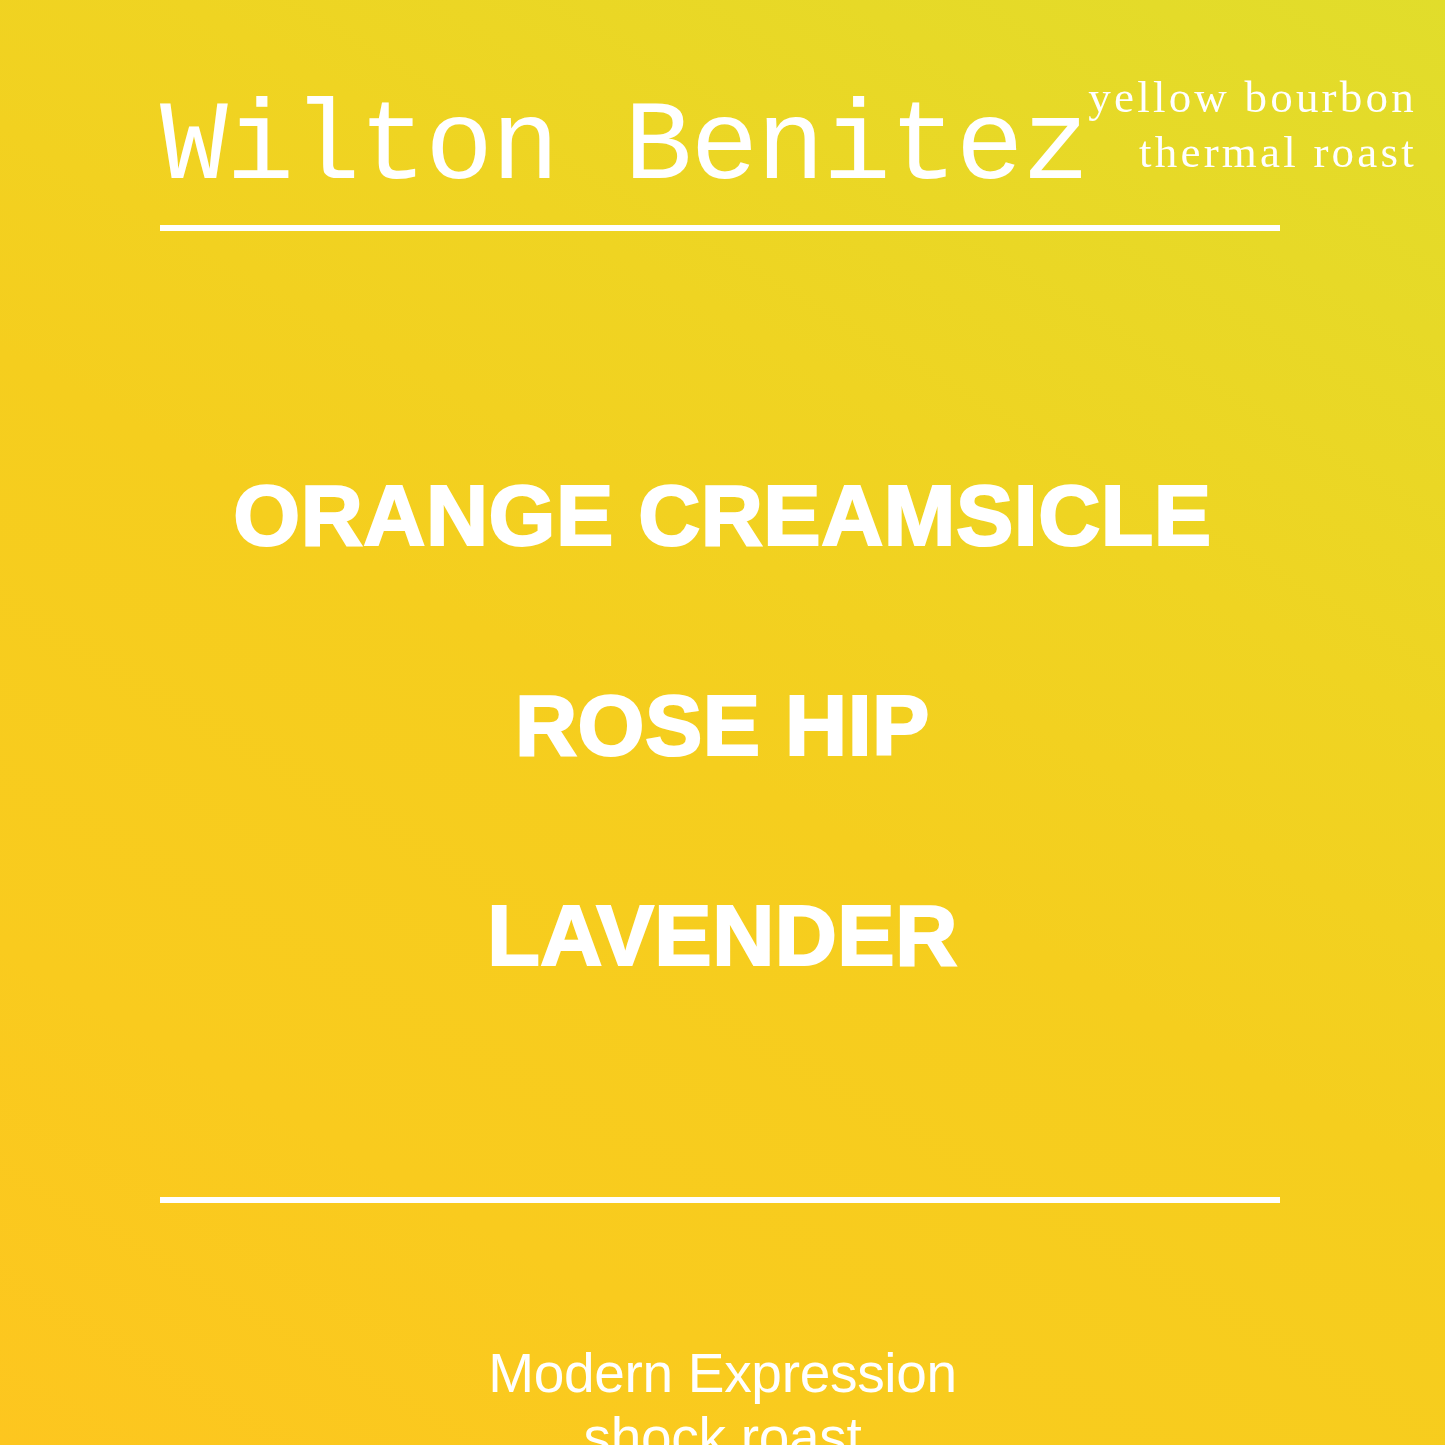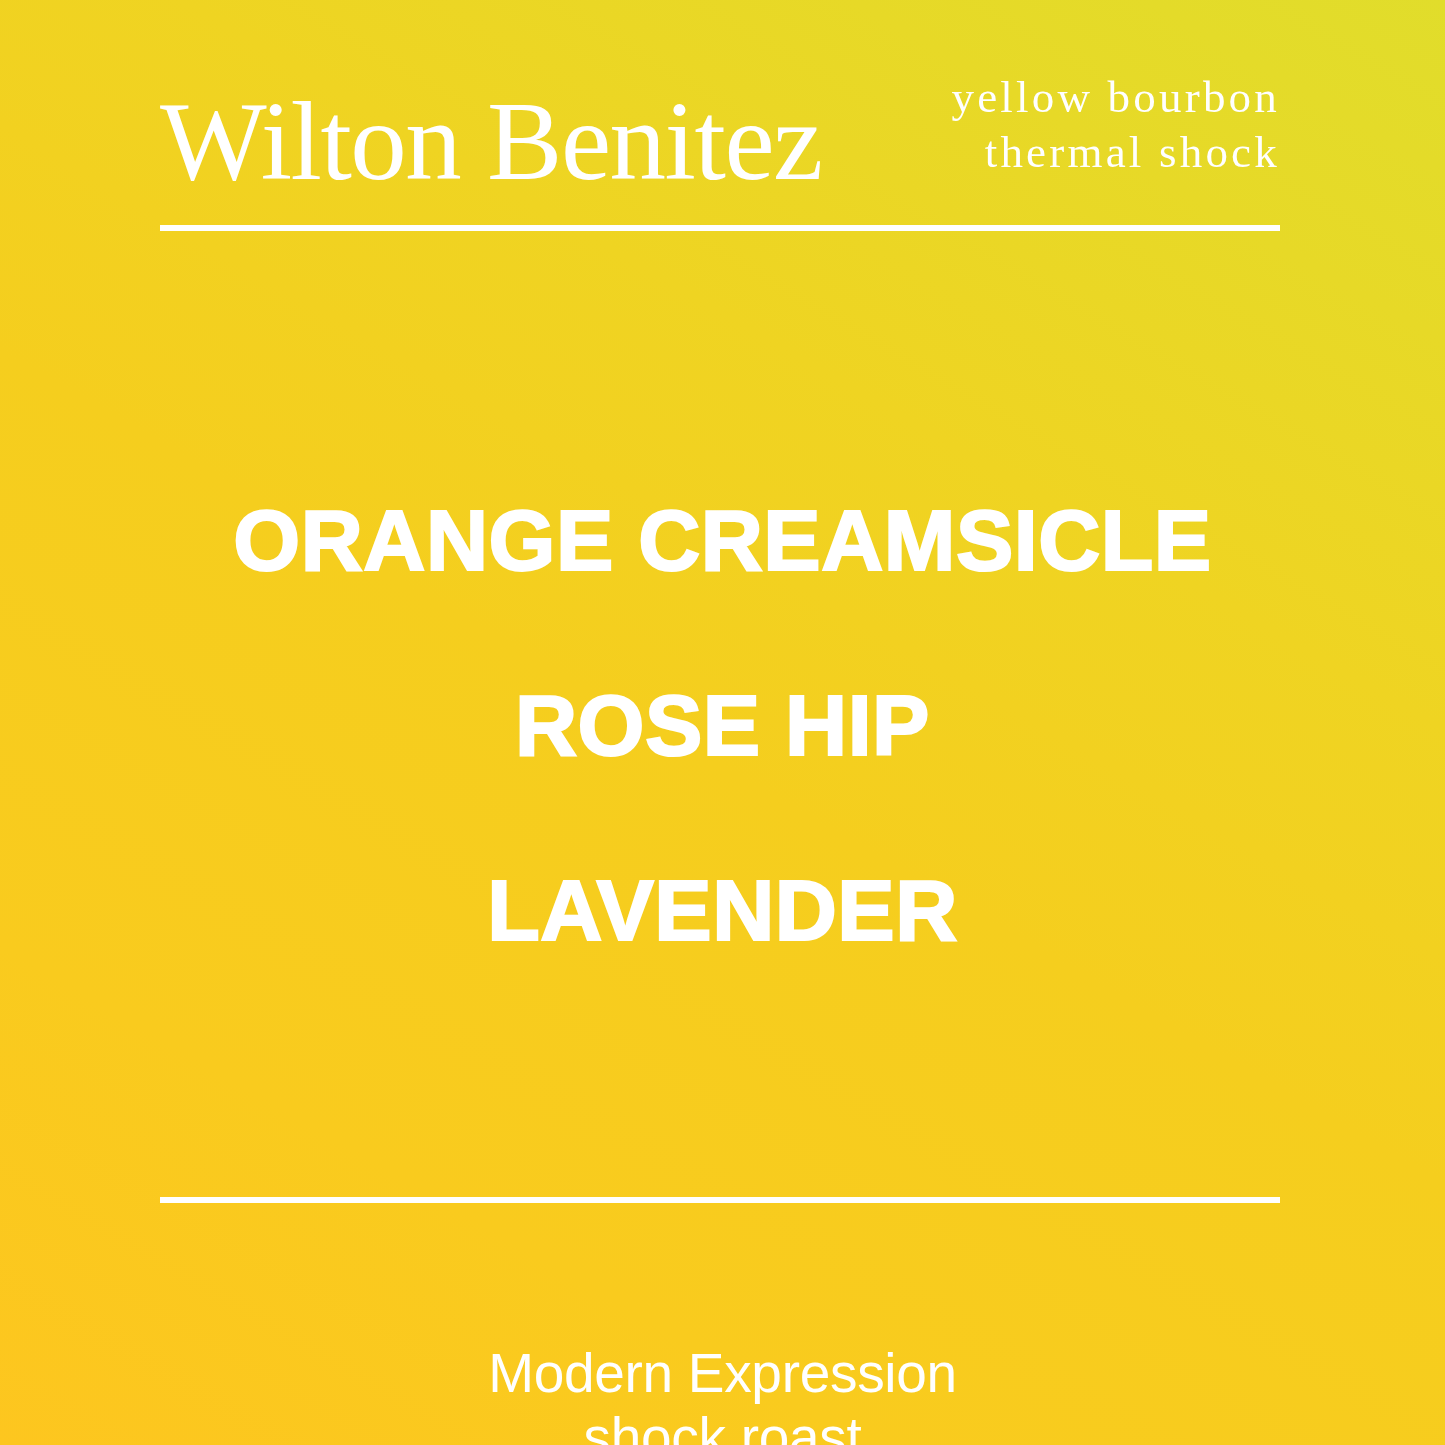--- a/index.html
+++ b/index.html
@@ -37,27 +37,27 @@
     right: 165px;
     top: 62px;
     height: 140px;
     display: flex;
     align-items: flex-start;
     justify-content: space-between;
   }
 
   .producer-name {
     color: #FFFFFF;
-    font-family: Liberation Serif, serif;
+    font-family: Liberation Mono, monospace;
     font-size: 113px;
     font-weight: 500;
     line-height: 1.0;
     letter-spacing: -1.5px;
     white-space: nowrap;
-    margin-top: 22px;
+    margin-top: 30px;
   }
 
   .varietal-block {
     color: #FFFFFF;
     font-family: Liberation Serif, serif;
     font-size: 45px;
     font-weight: 300;
     line-height: 1.22;
     letter-spacing: 3.2px;
     text-align: right;
@@ -102,21 +102,21 @@
     font-weight: 700;
     letter-spacing: 0.5px;
     line-height: 1.0;
     text-align: center;
     white-space: nowrap;
     text-transform: uppercase;
     -webkit-text-stroke: 2.2px #FFFFFF;
     margin: 0;
   }
 
-  .note + .note { margin-top: 88px; }
+  .note + .note { margin-top: 113px; }
 
   
   .footer {
     position: absolute;
     left: 0;
     right: 0;
     top: 1341px;
     text-align: center;
     color: #FFFFFF;
     font-family: "Liberation Sans", sans-serif;
@@ -131,21 +131,21 @@
 </head>
 <body>
 
 <div class="label-card">
 
   <div class="header">
     <div class="producer-name">Wilton Benitez</div>
 
     <div class="varietal-block">
       <span class="line">yellow bourbon</span>
-      <span class="line">thermal shock</span>
+      <span class="line">thermal roast</span>
     </div>
   </div>
 
   <div class="divider top"></div>
 
   <div class="notes">
     <div class="note">ORANGE CREAMSICLE</div>
     <div class="note">ROSE HIP</div>
     <div class="note">LAVENDER</div>
   </div>

